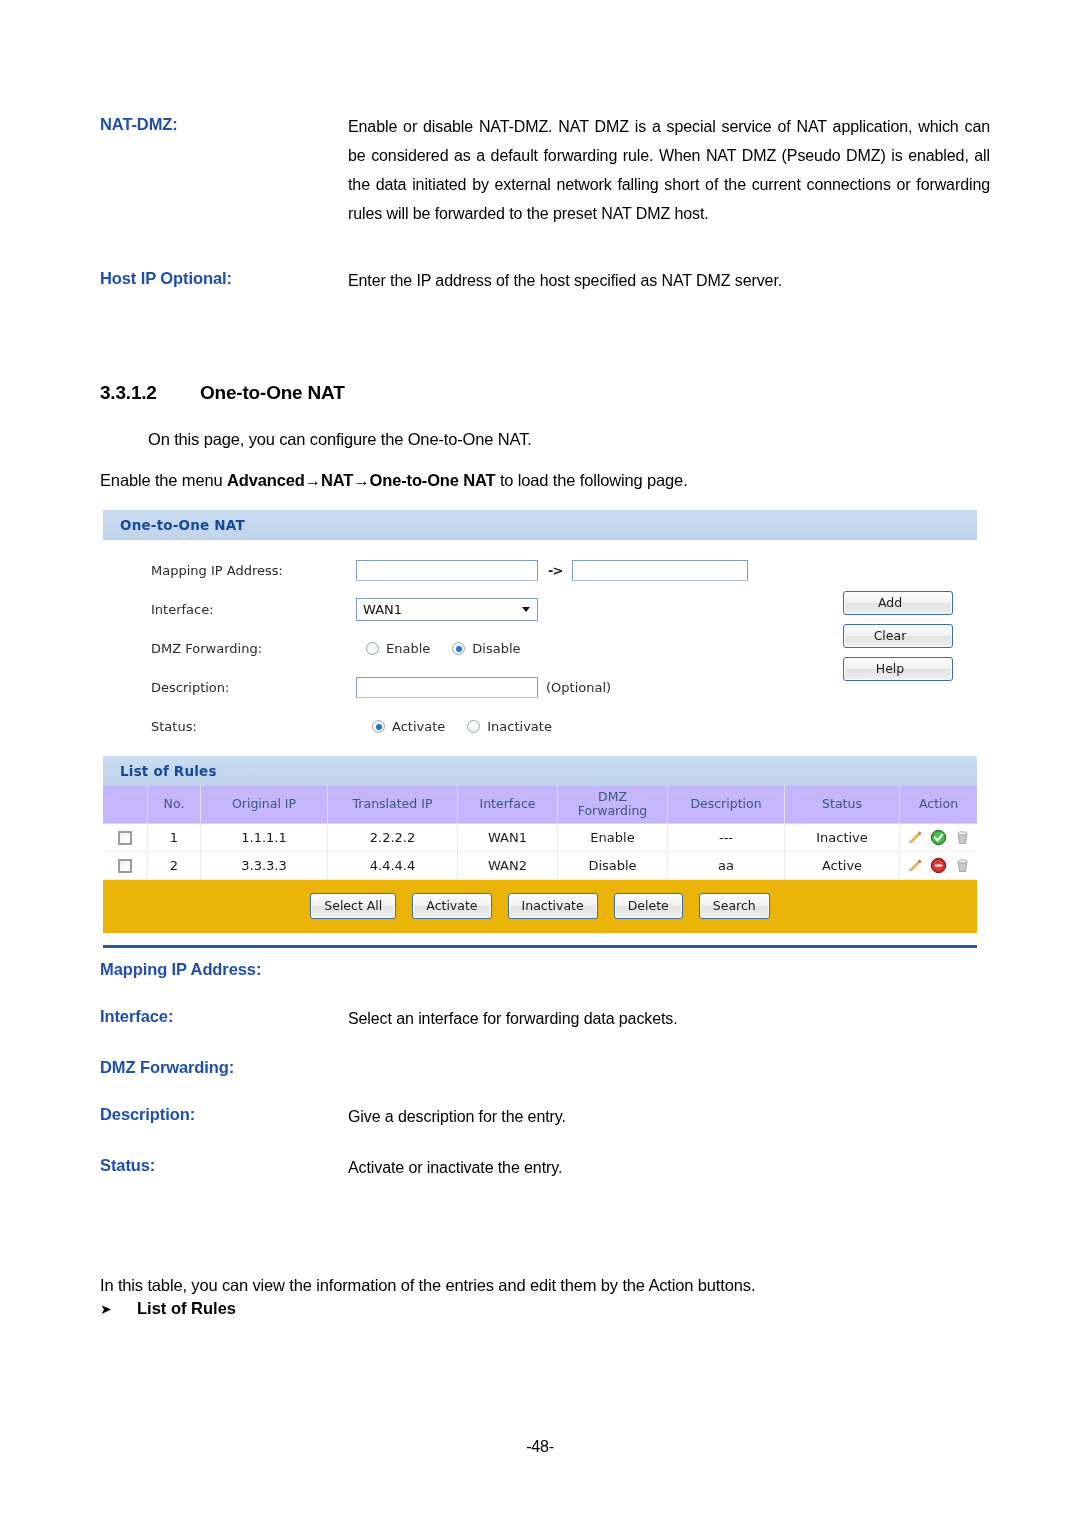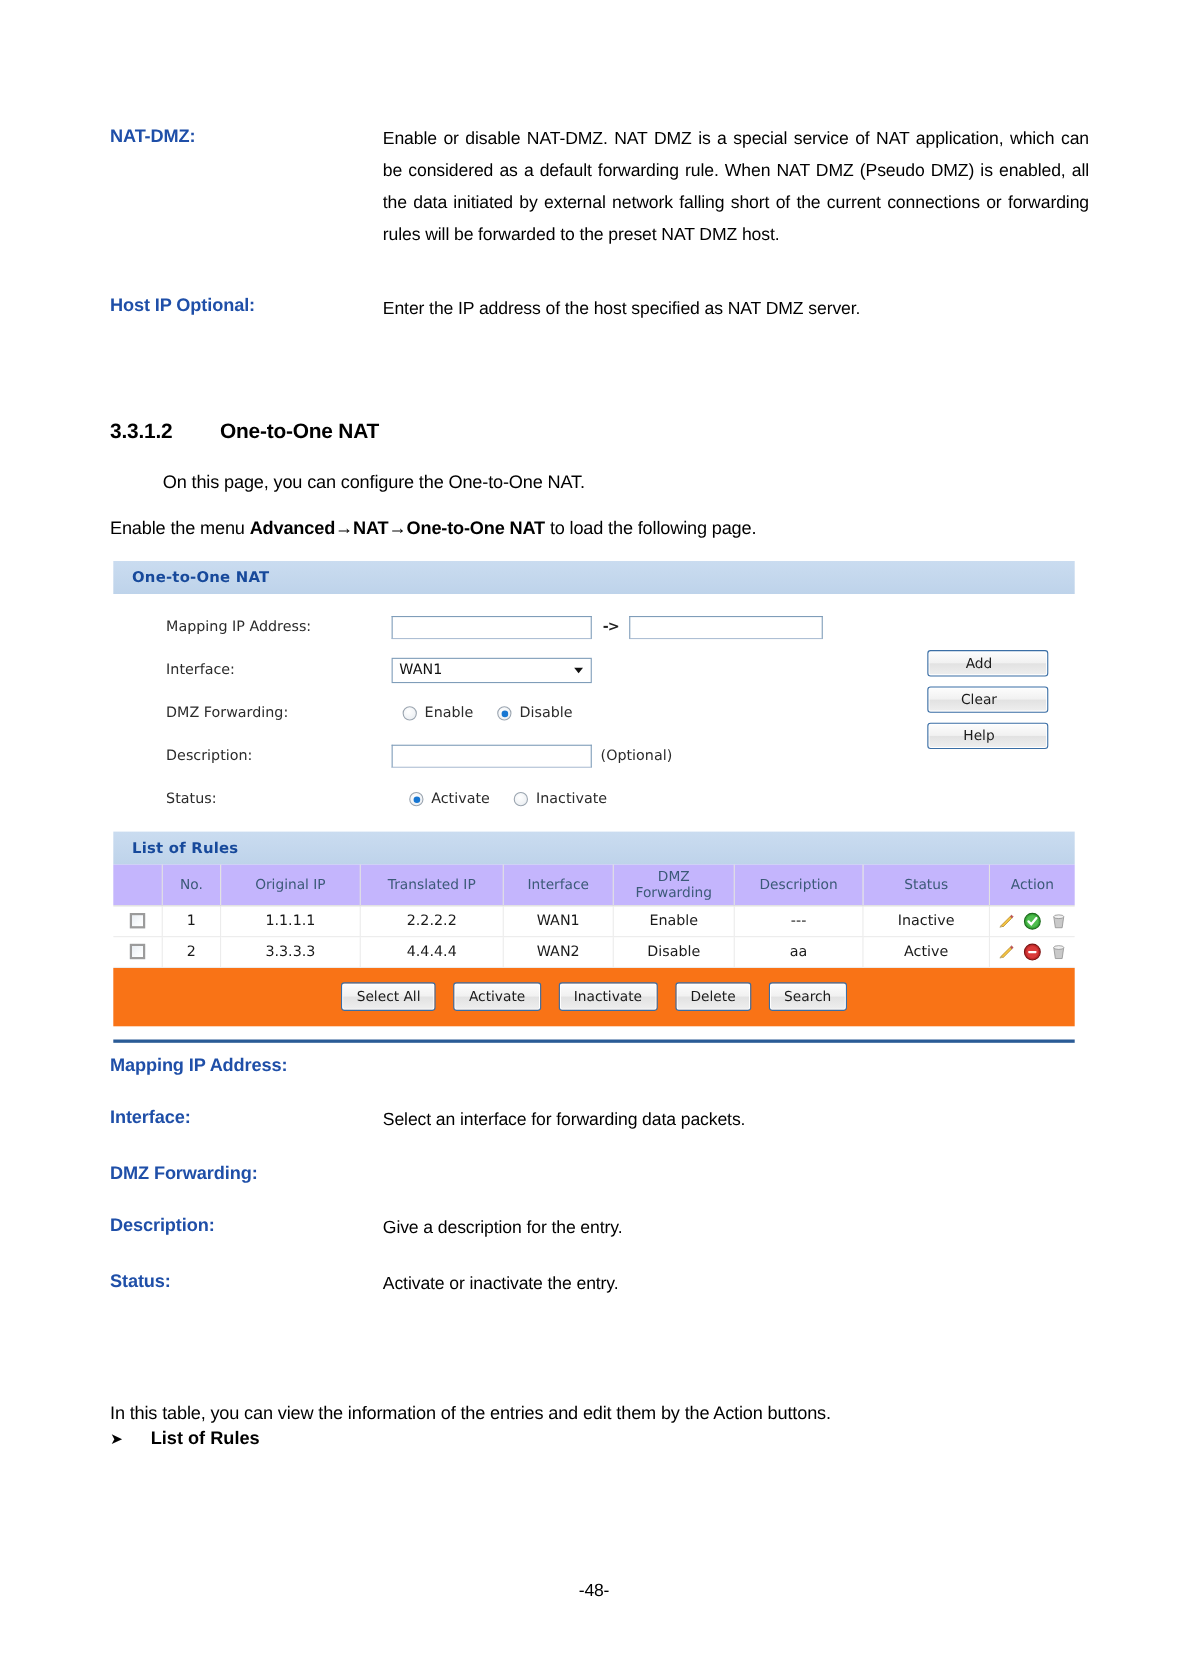--- a/index.html
+++ b/index.html
@@ -249,21 +249,21 @@
     align-items: center;
     justify-content: center;
     gap: 7px;
   }
   .ico { width: 17px; height: 17px; display: inline-block; }
   .rowbtns {
     display: flex;
     justify-content: center;
     gap: 16px;
     padding: 13px 0 14px 0;
-    background: #f97316;
+    background: #eab308;
   }
   .rowbtns .btn { padding: 4px 13px 5px 13px; }
   .bluerule {
     height: 3px;
     background: #2a5b96;
     margin-top: 12px;
   }
 
   
   .bullet {

